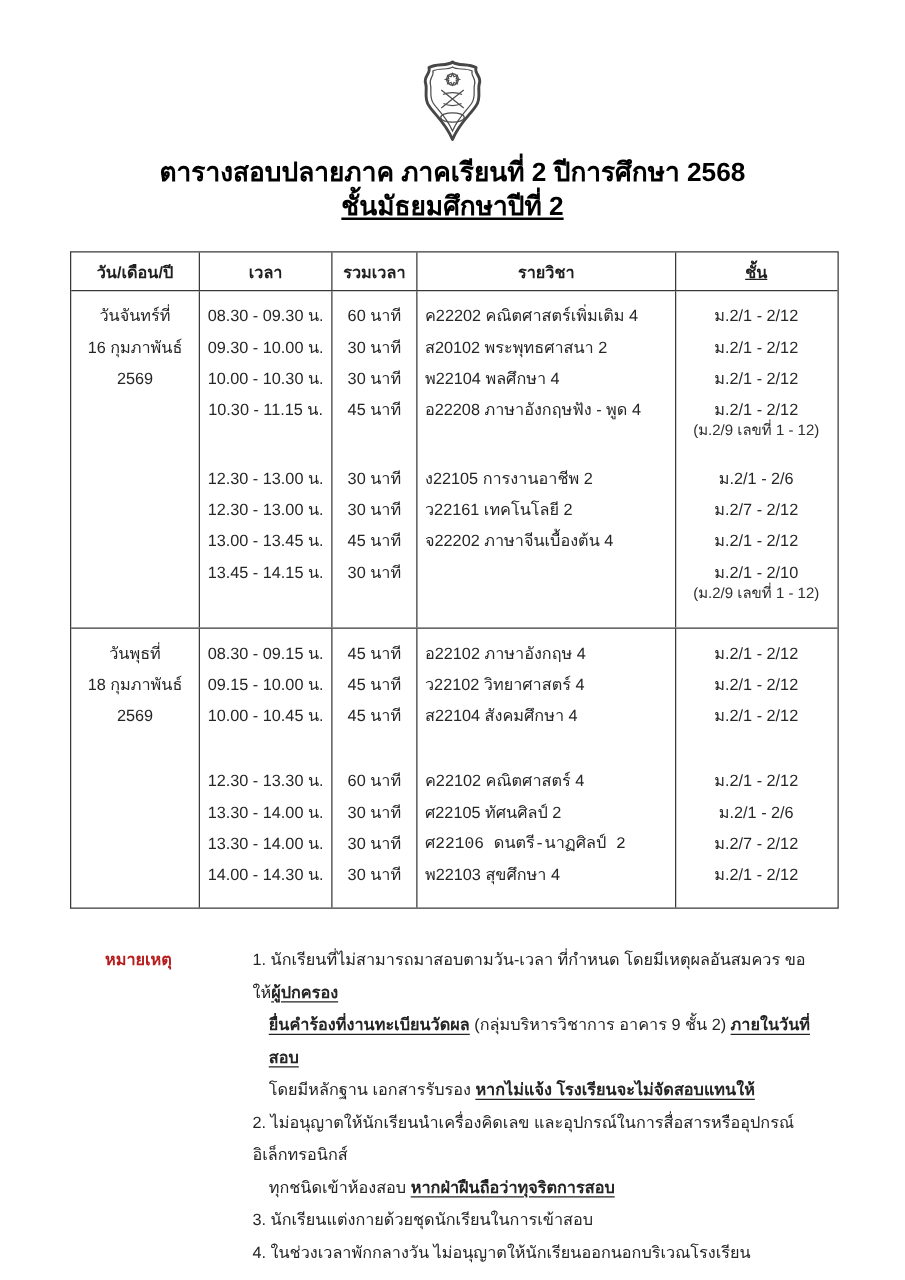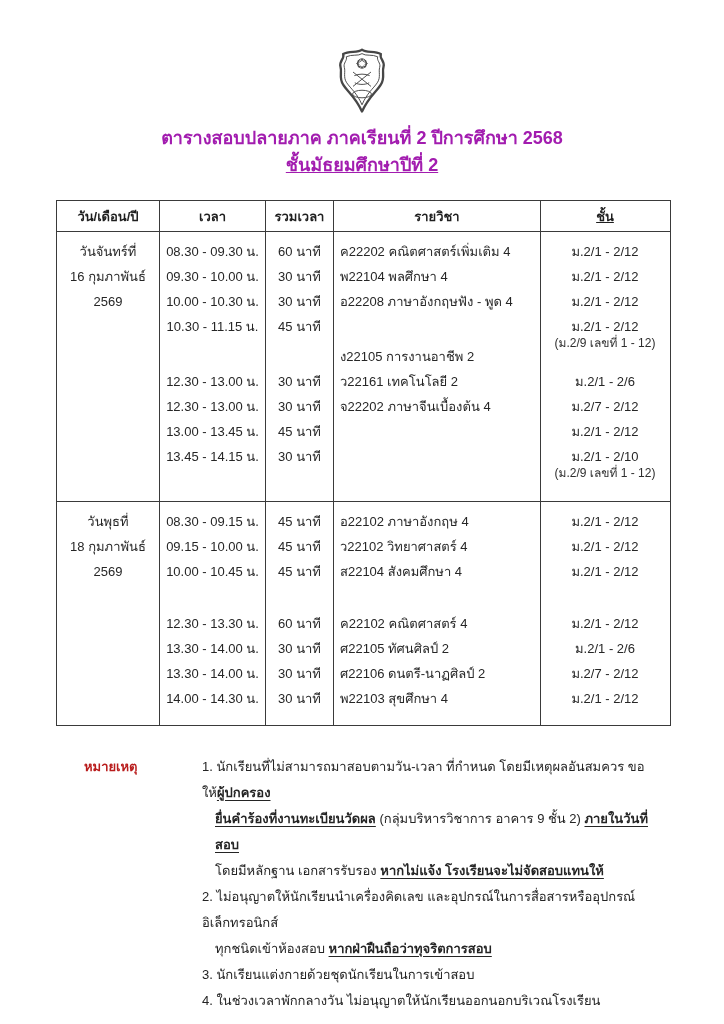--- a/index.html
+++ b/index.html
@@ -8,21 +8,21 @@
   .page {
     position: relative;
     width: 724px; height: 1024px;
     margin: 0 auto;
     background: #ffffff;
     color: #262626;
     overflow: hidden;
   }
   
   .crest-wrap { width: 58px; margin: 46px auto 6px auto; }
-  .doc-title { text-align: center; font-weight: bold; font-size: 18px; line-height: 24px; color: #a21caf; }
+  .doc-title { text-align: center; font-weight: bold; font-size: 21px; line-height: 24px; color: #000000; }
   .doc-title.second { margin-top: 3px; text-decoration: underline; }
 
   
   .sched-table {
     width: 615px;
     margin: 23px 0 16px 56px;
     border: 1.6px solid #3a3a3a;
     font-size: 13px;
   }
   .trow-head { display: flex; height: 30px; }
@@ -114,20 +114,21 @@
             <div class="ln c-center" style="height: 25px;">30 นาที</div>
             <div class="ln c-center" style="height: 43px;">45 นาที</div>
             <div class="ln c-center" style="height: 12px;"></div>
             <div class="ln c-center" style="height: 25px;">30 นาที</div>
             <div class="ln c-center" style="height: 25px;">30 นาที</div>
             <div class="ln c-center" style="height: 25px;">45 นาที</div>
             <div class="ln c-center" style="height: 43px;">30 นาที</div>
           </div>
           <div class="tcol subj-col w-subj">
             <div class="ln c-left" style="height: 25px;">ค22202 คณิตศาสตร์เพิ่มเติม 4</div>
+            <div class="ln c-left" style="height: 25px;">ส20102 พระพุทธศาสนา 2</div>
             <div class="ln c-left" style="height: 25px;">พ22104 พลศึกษา 4</div>
             <div class="ln c-left" style="height: 43px;">อ22208 ภาษาอังกฤษฟัง - พูด 4</div>
             <div class="ln c-left" style="height: 12px;"></div>
             <div class="ln c-left" style="height: 25px;">ง22105 การงานอาชีพ 2</div>
             <div class="ln c-left" style="height: 25px;">ว22161 เทคโนโลยี 2</div>
             <div class="ln c-left" style="height: 43px;">จ22202 ภาษาจีนเบื้องต้น 4</div>
           </div>
           <div class="tcol class-col w-cls last">
             <div class="ln c-center" style="height: 25px;">
               <div>ม.2/1 - 2/12</div>
@@ -183,21 +184,21 @@
             <div class="ln c-center" style="height: 25px;">30 นาที</div>
             <div class="ln c-center" style="height: 25px;">30 นาที</div>
           </div>
           <div class="tcol subj-col w-subj">
             <div class="ln c-left" style="height: 25px;">อ22102 ภาษาอังกฤษ 4</div>
             <div class="ln c-left" style="height: 25px;">ว22102 วิทยาศาสตร์ 4</div>
             <div class="ln c-left" style="height: 25px;">ส22104 สังคมศึกษา 4</div>
             <div class="ln c-left" style="height: 27px;"></div>
             <div class="ln c-left" style="height: 25px;">ค22102 คณิตศาสตร์ 4</div>
             <div class="ln c-left" style="height: 25px;">ศ22105 ทัศนศิลป์ 2</div>
-            <div class="ln c-left" style="height: 25px;">ศ22106 ดนตรี-นาฏศิลป์ 2</div>
+            <div class="ln c-left" style="height: 25px; font-family: Liberation Mono, monospace;">ศ22106 ดนตรี-นาฏศิลป์ 2</div>
             <div class="ln c-left" style="height: 25px;">พ22103 สุขศึกษา 4</div>
           </div>
           <div class="tcol class-col w-cls last">
             <div class="ln c-center" style="height: 25px;">
               <div>ม.2/1 - 2/12</div>
             </div>
             <div class="ln c-center" style="height: 25px;">
               <div>ม.2/1 - 2/12</div>
             </div>
             <div class="ln c-center" style="height: 25px;">

